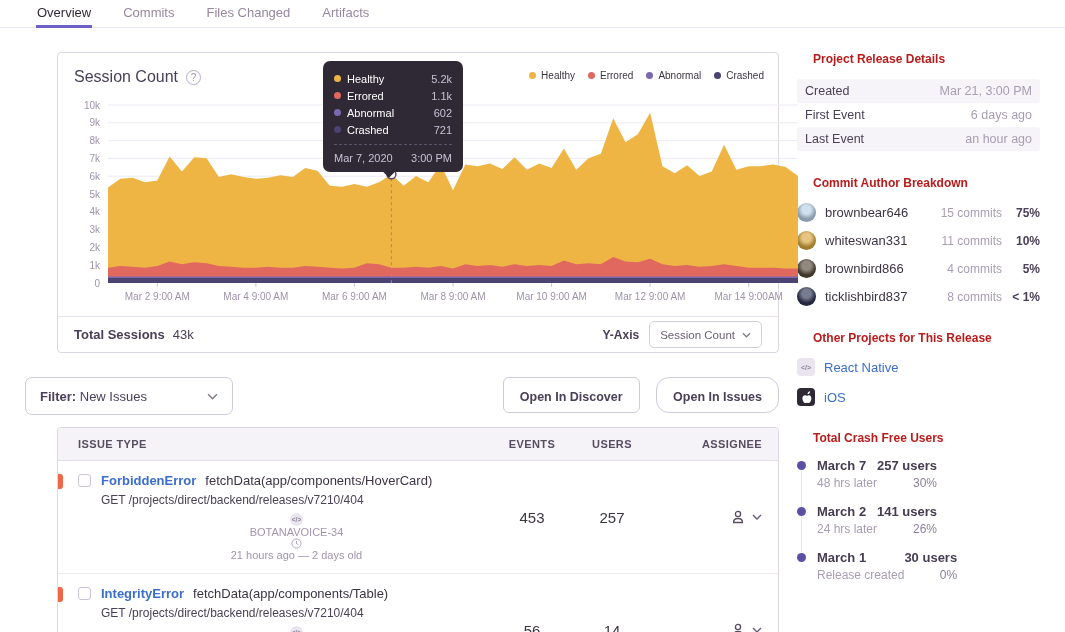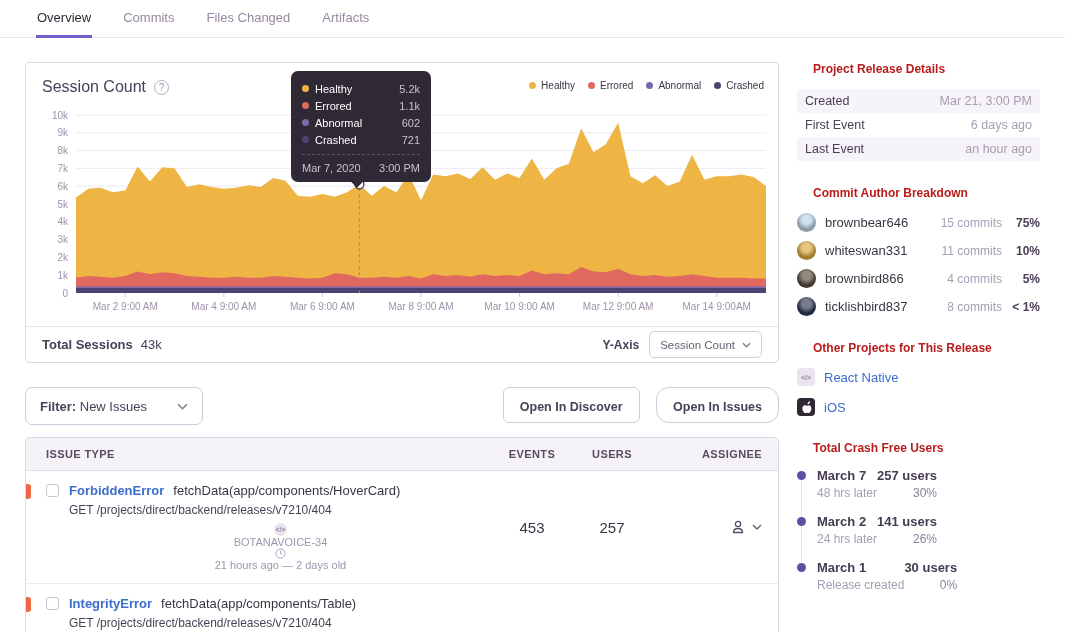--- a/index.html
+++ b/index.html
@@ -2,29 +2,29 @@
 <html><head>
 <meta charset="utf-8">
 <style>
   * { box-sizing: border-box; }
   body {
     margin: 0; width: 1065px; height: 632px; overflow: hidden;
     background: #fff; color: #494057;
     font-family: "Liberation Sans", sans-serif;
   }
   
-  .tabbar { display: flex; gap: 30px; padding-left: 36px; height: 38px; border-bottom: 1px solid #eae5f0; }
+  .tabbar { display: flex; gap: 30px; padding-left: 36px; height: 28px; border-bottom: 1px solid #eae5f0; }
   .tab { font-size: 13px; color: #96889f; display: flex; align-items: center; cursor: pointer;
          border-bottom: 3px solid transparent; margin-bottom: -1px; padding: 0 1px; }
   .tab.active { color: #2f2936; border-bottom-color: #6c5fc7; }
 
   .layout { display: flex; padding: 24px 25px 0; }
   .main { width: 754px; flex: none; }
   .sidebar { width: 243px; margin-left: 18px; flex: none; }
-  .card { border: 1px solid #ddd6e4; border-radius: 4px; background: #fff; }
+  .card { border: 1px solid #ddd6e4; border-radius: 4px; background: #fff; margin-left: 32px; }
 
   
   .chart-card { position: relative; height: 301px; }
   .chart-head { display: flex; align-items: center; padding: 14px 16px 0; height: 34px; }
   .chart-title { font-size: 16px; font-weight: 400; color: #494057; margin: 0; }
   .help { width: 15px; height: 15px; border: 1px solid #b7abc4; border-radius: 50%; color: #9e92ab;
           font-size: 10px; display: flex; align-items: center; justify-content: center; margin-left: 8px; cursor: pointer; }
   .legend { position: absolute; top: 17px; right: 14px; display: flex; gap: 13px; }
   .lg-item { display: flex; align-items: center; gap: 5px; font-size: 10px; color: #3c3443; }
   .dot { width: 7px; height: 7px; border-radius: 50%; flex: none; }
@@ -42,21 +42,21 @@
   .chart-foot { position: absolute; left: 0; right: 0; bottom: 0; height: 36px; border-top: 1px solid #e7e1ec;
                 display: flex; align-items: center; justify-content: space-between; padding: 0 16px; }
   .b { font-weight: bold; }
   .total { font-size: 13px; display: flex; gap: 8px; }
   .yaxis { display: flex; align-items: center; gap: 10px; font-size: 12px; }
   .select-btn { display: flex; align-items: center; gap: 7px; height: 27px; padding: 0 10px; border: 1px solid #d4cde0;
                 border-radius: 5px; background: #fff; font-size: 11.5px; color: #6c6176; font-family: inherit; cursor: pointer; }
 
   
   .filter-row { display: flex; justify-content: space-between; margin: 24px 0 12px; }
-  .filter-dd { display: flex; align-items: center; width: 178px; height: 38px; border: 1px solid #d1c9dc;
+  .filter-dd { display: flex; align-items: center; width: 208px; height: 38px; border: 1px solid #d1c9dc;
                border-radius: 7px; background: #fff; padding: 0 14px; font-size: 13px; color: #494057;
                font-family: inherit; cursor: pointer; }
   .filter-dd .chev { margin-left: auto; }
   .btn { height: 36px; padding: 12px 16px; border: 1px solid #d1c9dc; border-radius: 6px; background: #fff;
          font-weight: bold; font-size: 12.5px; color: #4a4057; font-family: inherit; cursor: pointer; }
   .btn + .btn { margin-left: 12px; border-radius: 13px; }
 
   
   .issues-card { overflow: hidden; }
   .thead { display: grid; grid-template-columns: 1fr 80px 80px 110px; background: #f5f3f8; border-bottom: 1px solid #e4dde9;

